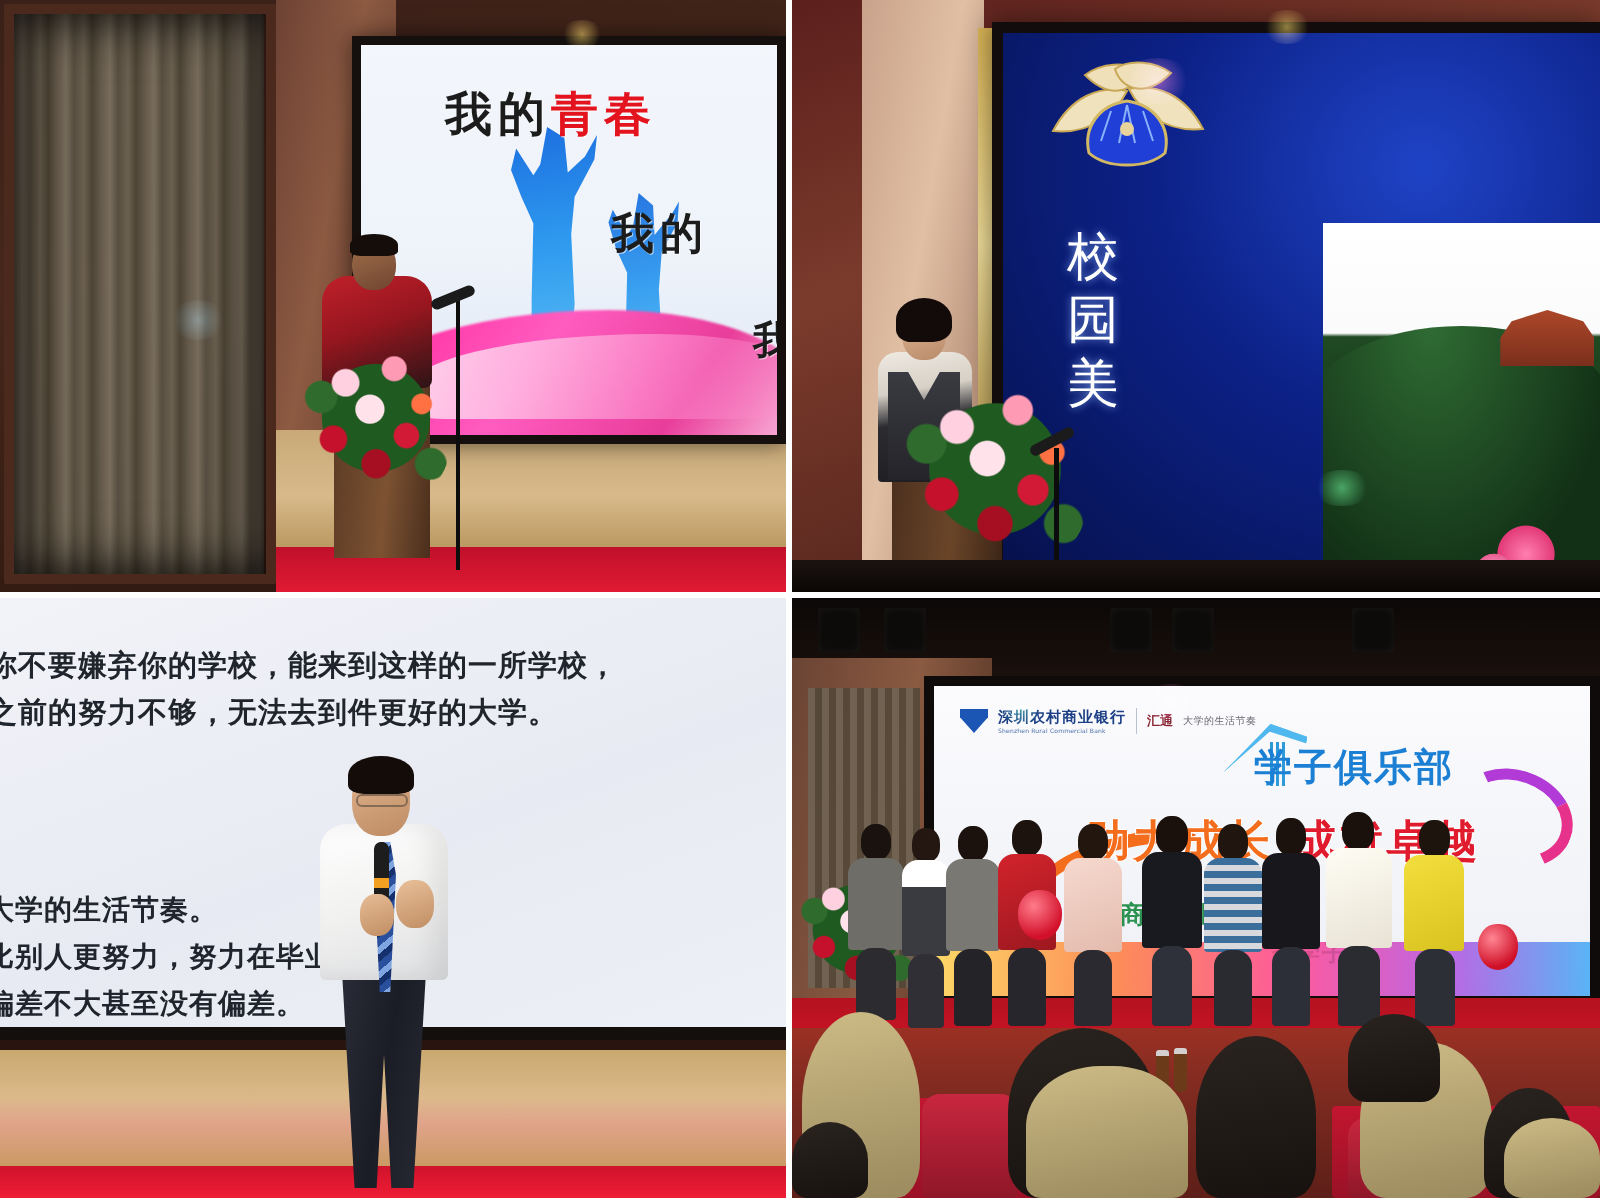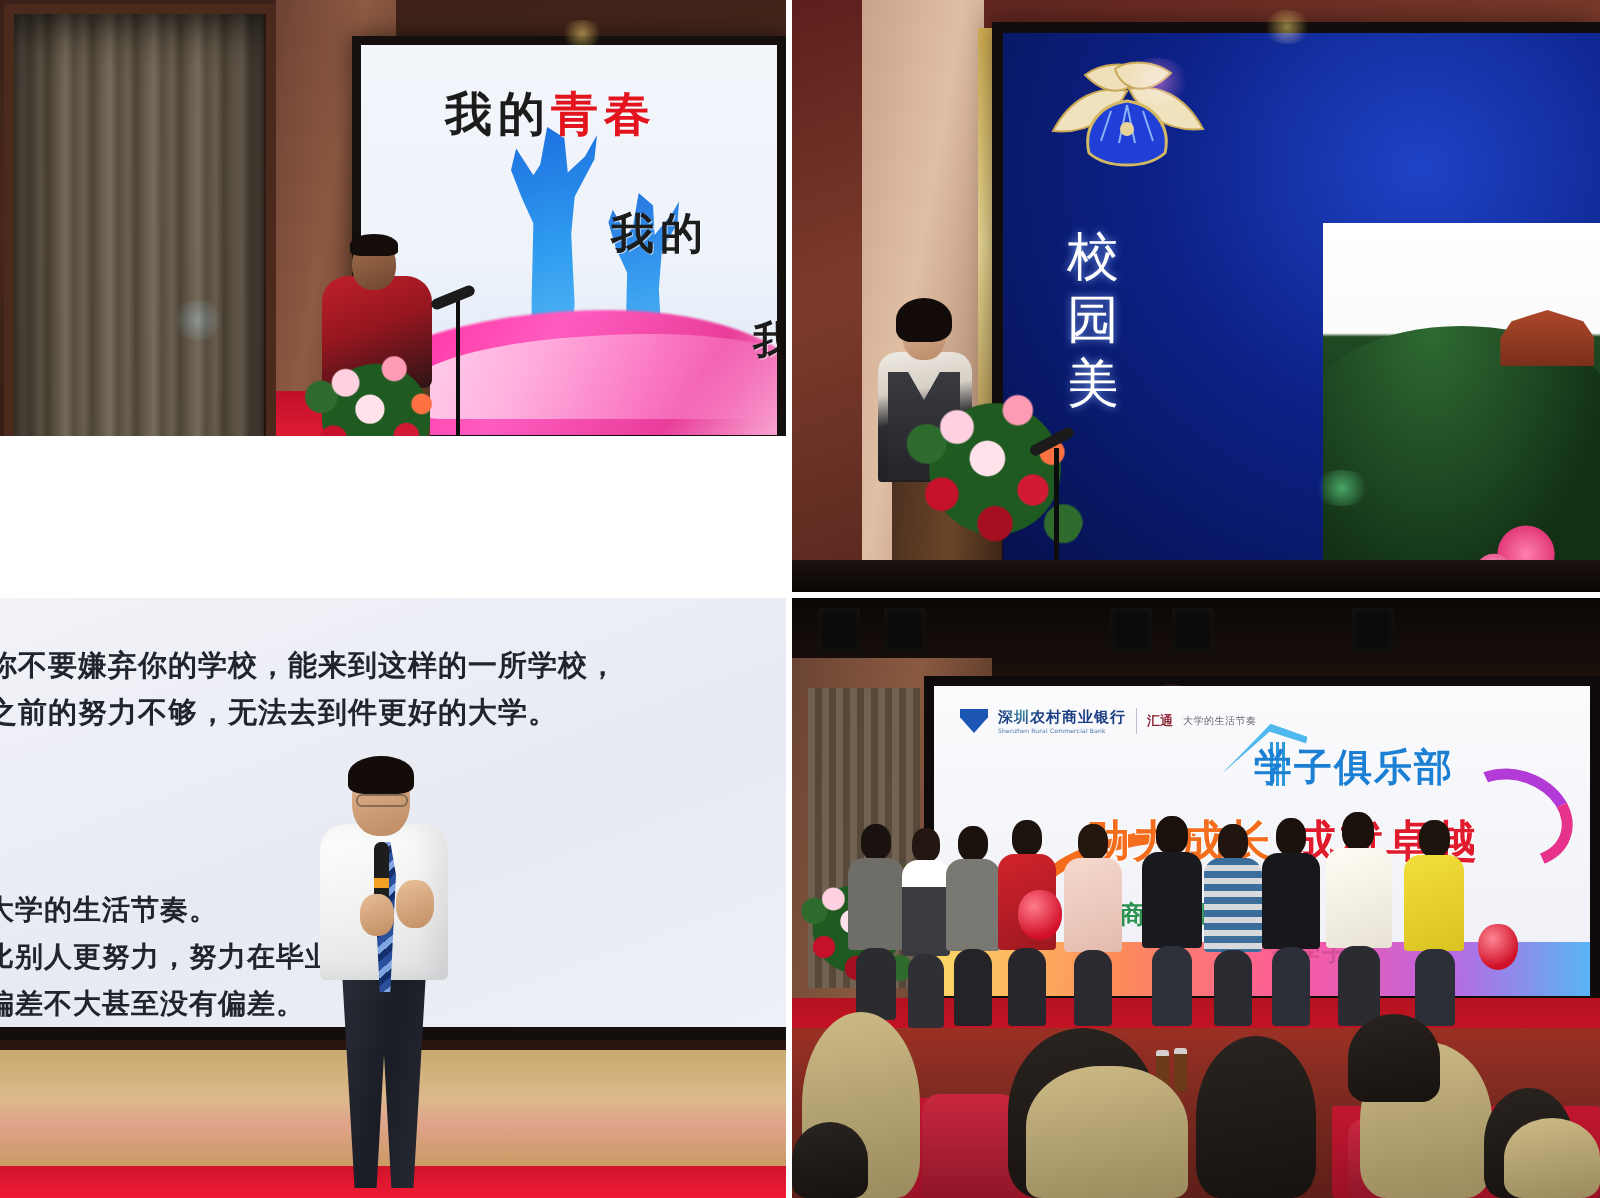--- a/index.html
+++ b/index.html
@@ -7,21 +7,21 @@
     width:1600px; height:1198px;
     background:#ffffff;
     font-family:"DejaVu Sans","Liberation Sans",sans-serif;
     overflow:hidden;
   }
   .collage { position:relative; width:1600px; height:1198px; background:#fff; }
 
   .panel { position:absolute; overflow:hidden; }
 
   
-  #panel-tl { left:0;    top:0;    width:786px; height:436px; }
+  #panel-tl { left:0;    top:0;    width:786px; height:592px; }
   #panel-tr { left:792px;top:0;    width:808px; height:592px; }
   #panel-bl { left:0;    top:598px;width:786px; height:600px; }
   #panel-br { left:792px;top:598px;width:808px; height:600px; }
 
   
   #panel-tl .room {
     position:absolute; inset:0;
     background:
       linear-gradient(170deg,#3a2018 0%,#47271b 40%,#2a160f 100%);
   }

